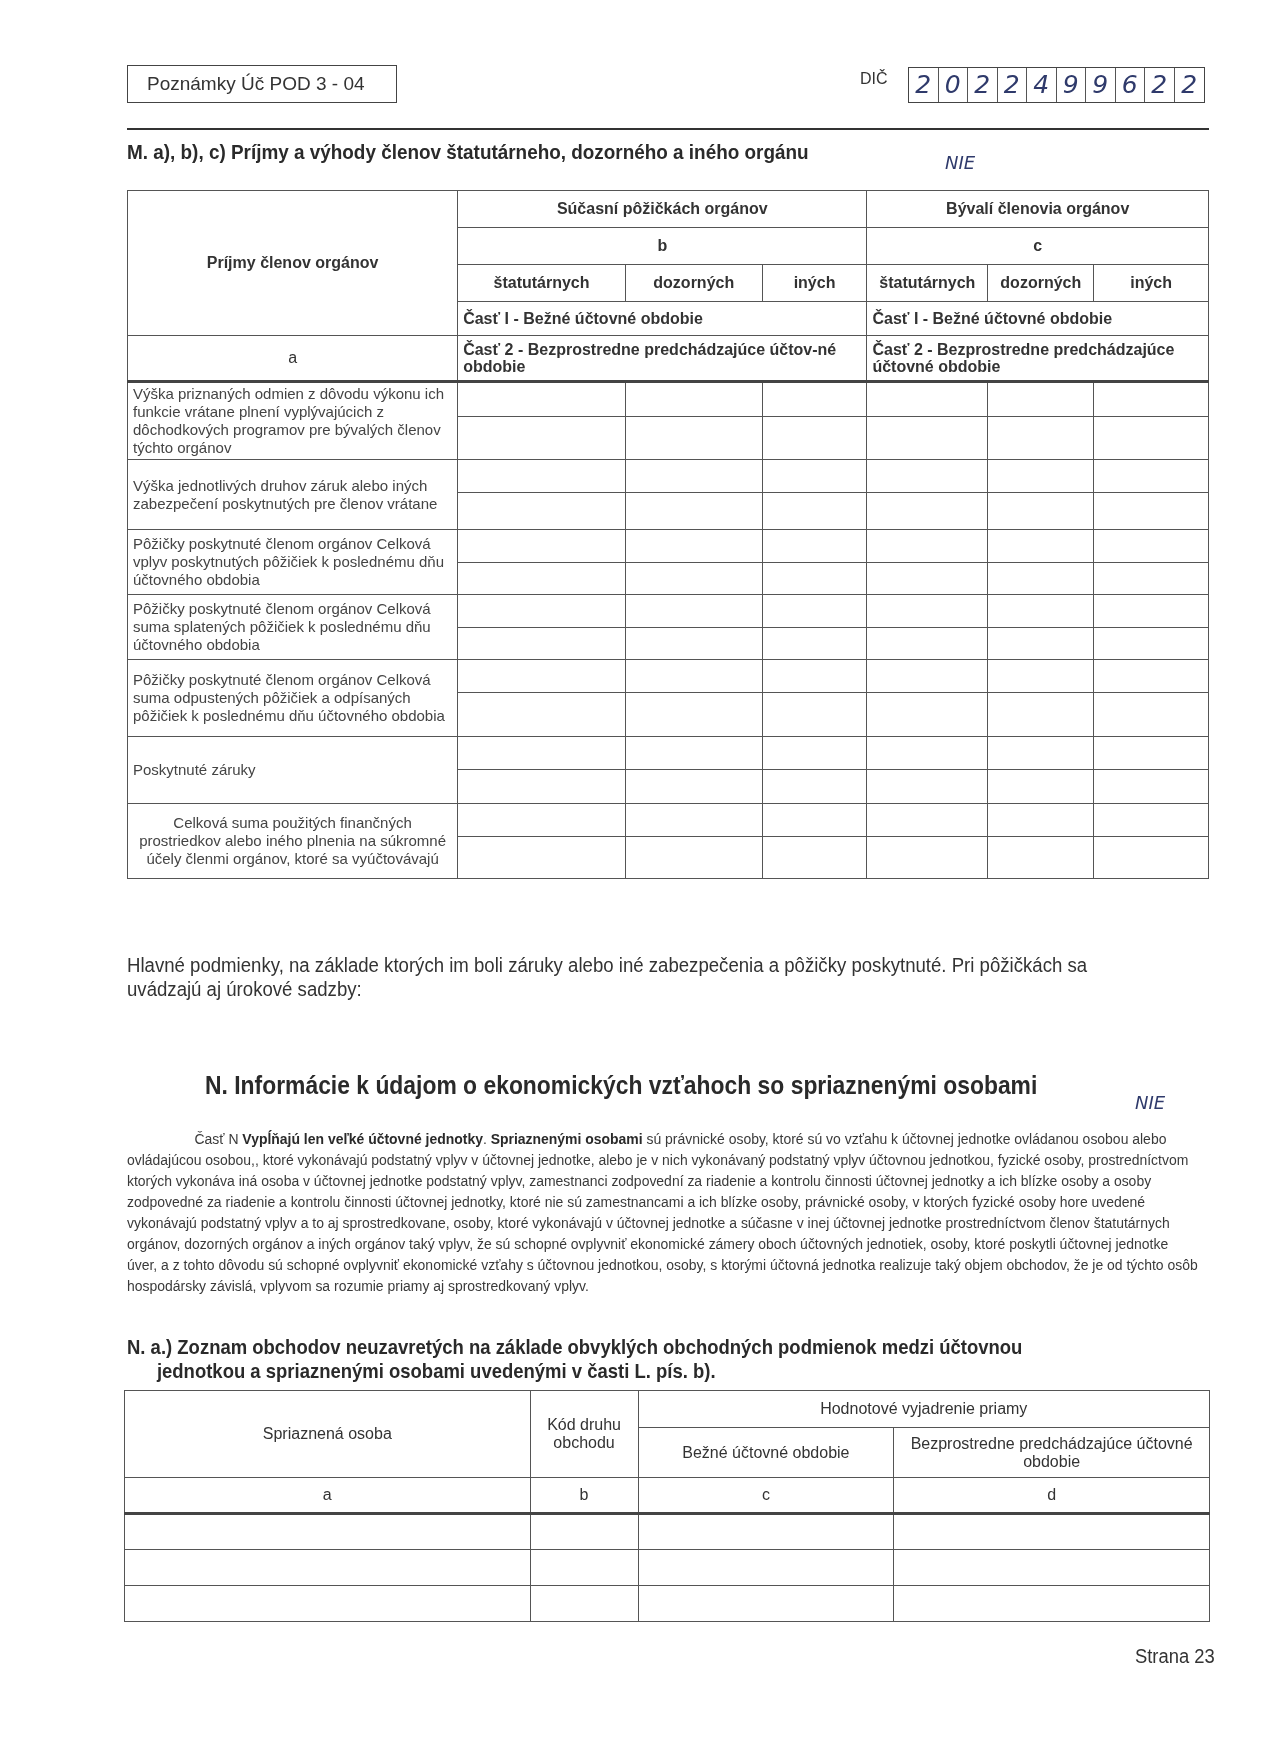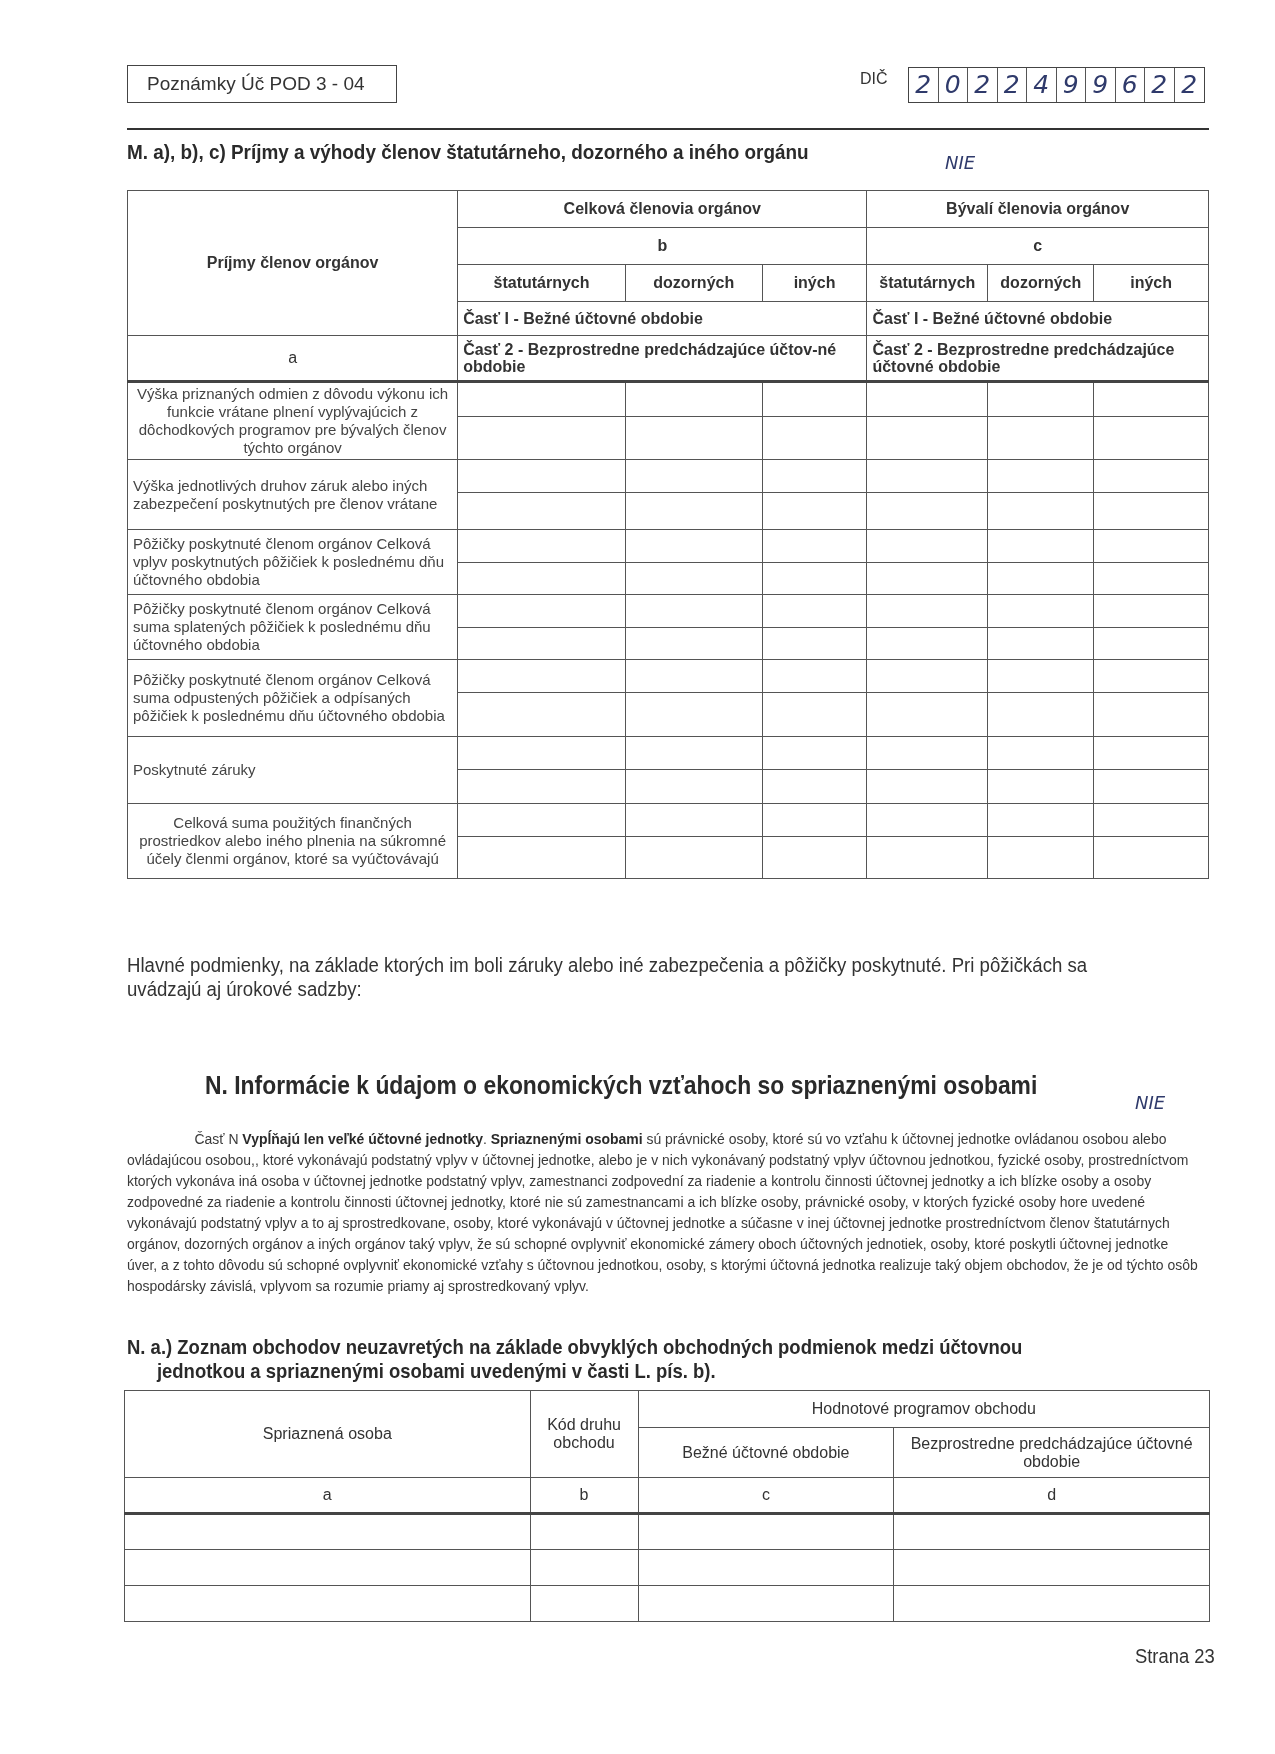--- a/index.html
+++ b/index.html
@@ -77,21 +77,21 @@
       <col style="width:168px">
       <col style="width:137px">
       <col style="width:105px">
     <col style="width:121px">
       <col style="width:106px">
       <col style="width:115px">
   </colgroup>
   <tbody>
       <tr style="height:37px">
     <th rowspan="4"><span class="bold" style="font-weight:bold">Príjmy členov orgánov</span></th>
-    <th colspan="3" class="bold">Celková členovia orgánov</th>
+    <th colspan="3" class="bold">Súčasní pôžičkách orgánov</th>
     <th colspan="3" class="bold">Bývalí členovia orgánov</th>
   </tr>
   <tr style="height:37px">
     <th colspan="3" class="bold">b</th>
     <th colspan="3" class="bold">c</th>
   </tr>
   <tr style="height:37px">
     <th class="bold">štatutárnych</th>
     <th class="bold">dozorných</th>
     <th class="bold">iných</th>
@@ -103,21 +103,21 @@
     <th colspan="3" class="part">Časť I - Bežné účtovné obdobie</th>
     <th colspan="3" class="part">Časť I - Bežné účtovné obdobie</th>
   </tr>
   <tr style="height:46px">
     <th class="thick-bottom">a</th>
     <th colspan="3" class="part thick-bottom">Časť 2 - Bezprostredne predchádzajúce účtov-né obdobie</th>
     <th colspan="3" class="part thick-bottom">Časť 2 - Bezprostredne predchádzajúce účtovné obdobie</th>
   </tr>
   </tbody>
     <tbody id="m-rows">
-      <tr style="height: 33px; text-align: center;">
+      <tr style="height: 33px;">
         <td class="rowlabel" rowspan="2">Výška priznaných odmien z dôvodu výkonu ich funkcie vrátane plnení vyplývajúcich z dôchodkových programov pre bývalých členov týchto orgánov</td>
         <td class="cell"></td>
         <td class="cell"></td>
         <td class="cell"></td>
         <td class="cell"></td>
         <td class="cell"></td>
         <td class="cell"></td>
       </tr>
       <tr style="height: 40px;">
         <td class="cell"></td>
@@ -248,21 +248,21 @@
   <colgroup>
     <col style="width:406px">
       <col style="width:108px">
       <col style="width:256px">
       <col style="width:316px">
   </colgroup>
   <tbody>
       <tr style="height:37px">
     <th rowspan="2">Spriaznená osoba</th>
     <th rowspan="2">Kód druhu obchodu</th>
-    <th colspan="2">Hodnotové programov obchodu</th>
+    <th colspan="2">Hodnotové vyjadrenie priamy</th>
   </tr>
   <tr style="height:50px">
     <th>Bežné účtovné obdobie</th>
     <th>Bezprostredne predchádzajúce účtovné obdobie</th>
   </tr>
   <tr style="height:36px">
     <th class="thick-bottom">a</th>
     <th class="thick-bottom">b</th>
     <th class="thick-bottom">c</th>
     <th class="thick-bottom">d</th>

